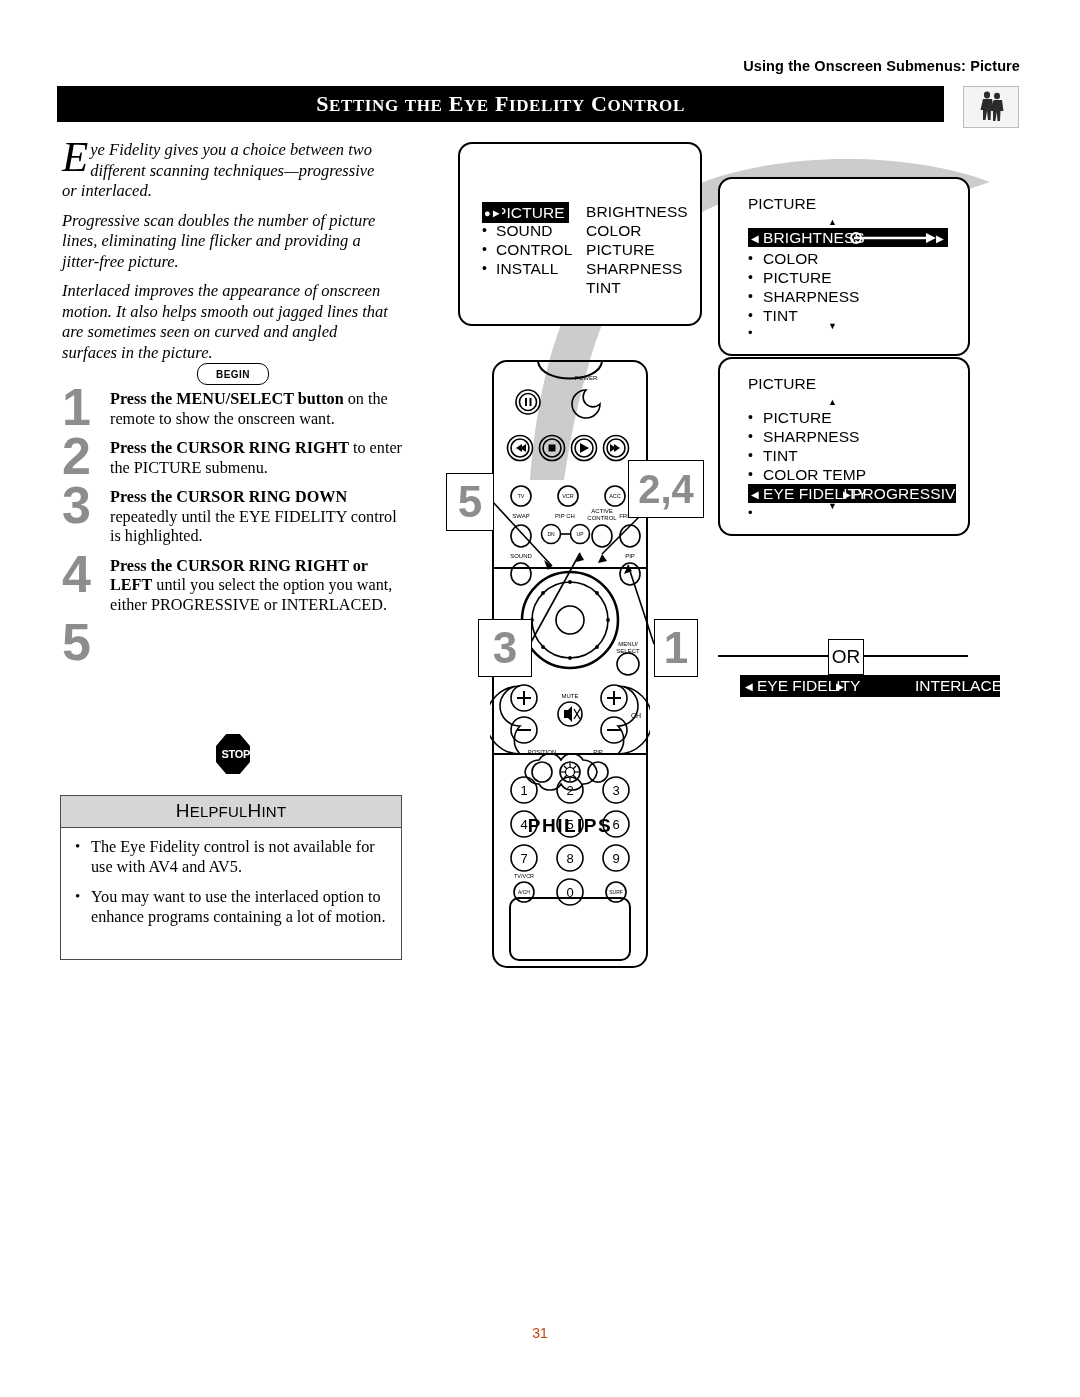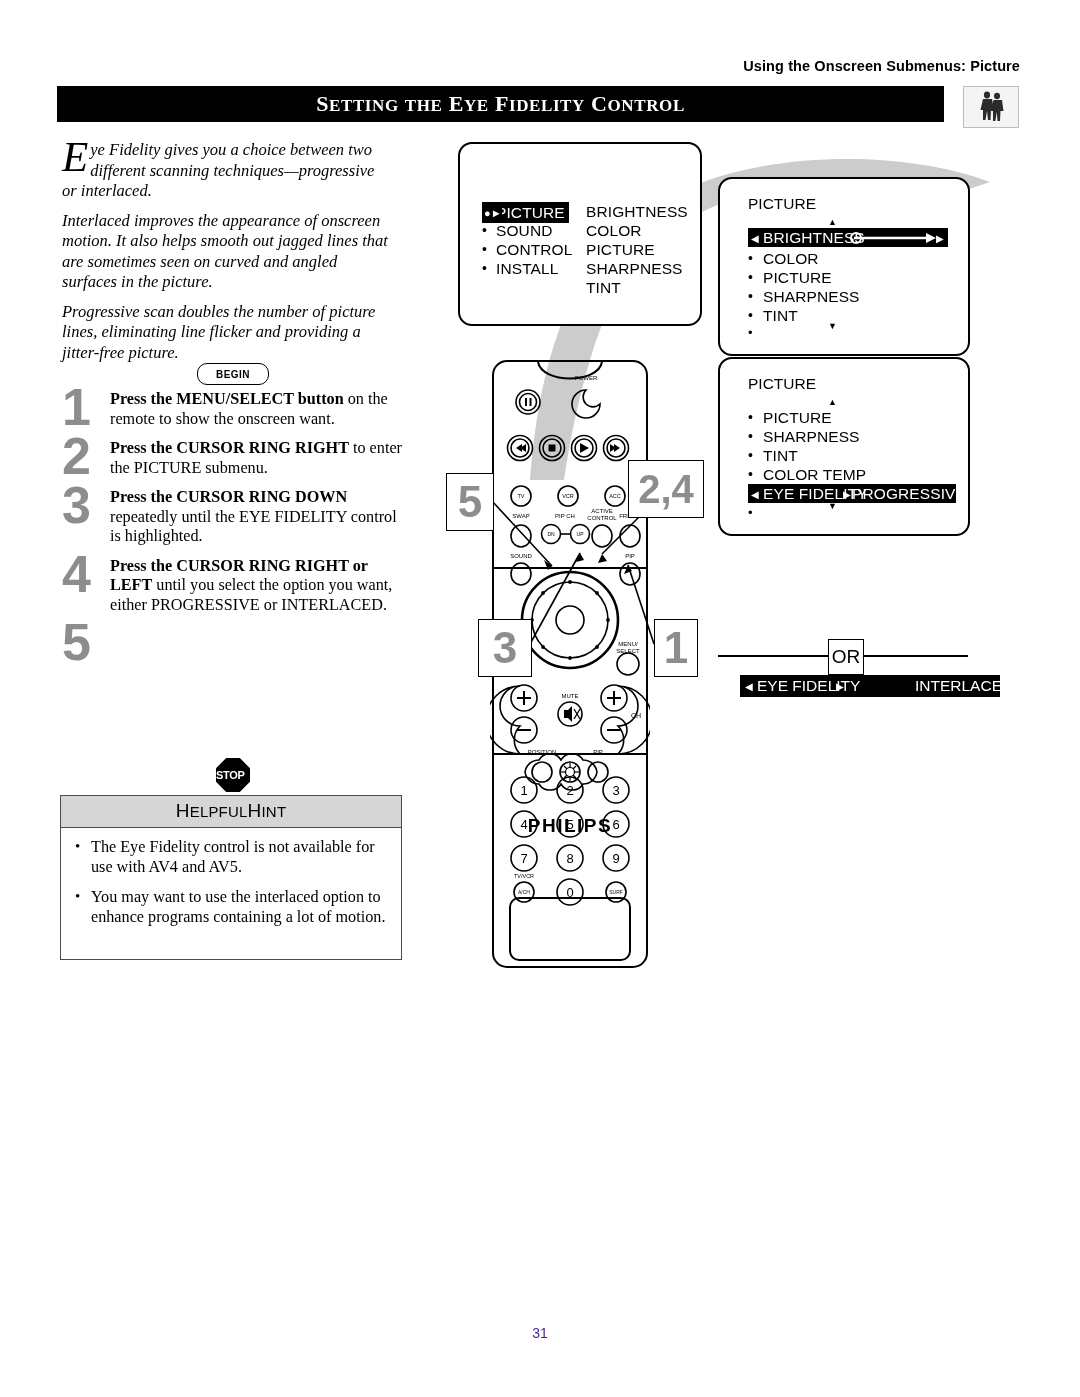--- a/index.html
+++ b/index.html
@@ -65,23 +65,23 @@
     font-size:52px;line-height:52px;color:#8d8d8d;text-align:left;
   }
   .step .txt{
     font-family:"Liberation Serif", serif;font-size:16.2px;line-height:19.5px;
   }
   .step .txt b{font-weight:bold;}
 
   
   .stopwrap{position:absolute;left:216px;top:734px;width:34px;height:34px;}
   .stopoct{
-    width:34px;height:34px;background:#000;
+    width:34px;height:40px;background:#000;
     clip-path:polygon(30% 0,70% 0,100% 30%,100% 70%,70% 100%,30% 100%,0 70%,0 30%);
-    display:flex;align-items:center;justify-content:flex-start;margin-top:24px;
+    display:flex;align-items:center;justify-content:flex-end;
   }
   .stopoct i{
     font-style:normal;color:#fff;font-weight:bold;font-size:11px;
     font-family:"Liberation Sans", sans-serif;letter-spacing:-.3px;
   }
 
   
   .hint{
     position:absolute;left:60px;top:795px;width:340px;
     border:1.4px solid #4a4a4a;background:#fff;
@@ -152,21 +152,21 @@
     font-family:"Liberation Sans", sans-serif;font-weight:bold;color:#8d8d8d;
   }
   #co5{left:16px;top:343px;width:46px;height:56px;font-size:44px;}
   #co3{left:48px;top:489px;width:52px;height:56px;font-size:44px;}
   #co1{left:224px;top:489px;width:42px;height:56px;font-size:44px;}
   #co24{left:198px;top:330px;width:74px;height:56px;font-size:40px;}
 
   
   .pageno{
     position:absolute;left:0;right:0;top:1325px;text-align:center;
-    font-family:"Liberation Sans", sans-serif;font-size:14px;color:#4c1d95;
+    font-family:"Liberation Sans", sans-serif;font-size:14px;color:#c2410c;
   }
 </style>
 </head>
 <body>
 
 <div class="page">
 
   <div class="runhead">Using the Onscreen Submenus: Picture</div>
 
   <div class="titlebar">
@@ -184,22 +184,22 @@
         <ellipse cx="23" cy="8" rx="3.1" ry="3.4"></ellipse>
         <path d="M19 12 L28 12 L30 23 L27 23 L26.5 33 L24 33 L23 24 L21.5 33 L19 33 L19 23 L16.5 23 Z"></path>
         <ellipse cx="33" cy="9" rx="3" ry="3.3"></ellipse>
         <path d="M29.5 13 L38 13 L39.5 24 L36.5 24 L36 34 L33.5 34 L32.8 25 L31.4 34 L29 34 L29 24 L27 24 Z"></path>
       </g>
     </svg>
   </div>
 
   <div class="lead">
     <p><span class="dropcap">E</span><span>ye Fidelity gives you a choice between two different scanning techniques—progressive or interlaced.</span></p>
+    <p>Progressive scan doubles the number of picture lines, eliminating line flicker and providing a jitter-free picture.</p>
     <p>Interlaced improves the appearance of onscreen motion. It also helps smooth out jagged lines that are sometimes seen on curved and angled surfaces in the picture.</p>
-    <p>Progressive scan doubles the number of picture lines, eliminating line flicker and providing a jitter-free picture.</p>
   </div>
 
   <div class="begin">
     <span>BEGIN</span>
   </div>
 
   <div class="steps">
     <div class="step">
       <div class="num">1</div>
       <div class="txt"><b>Press the MENU/SELECT button</b><span> on the remote to show the onscreen want.</span></div>

